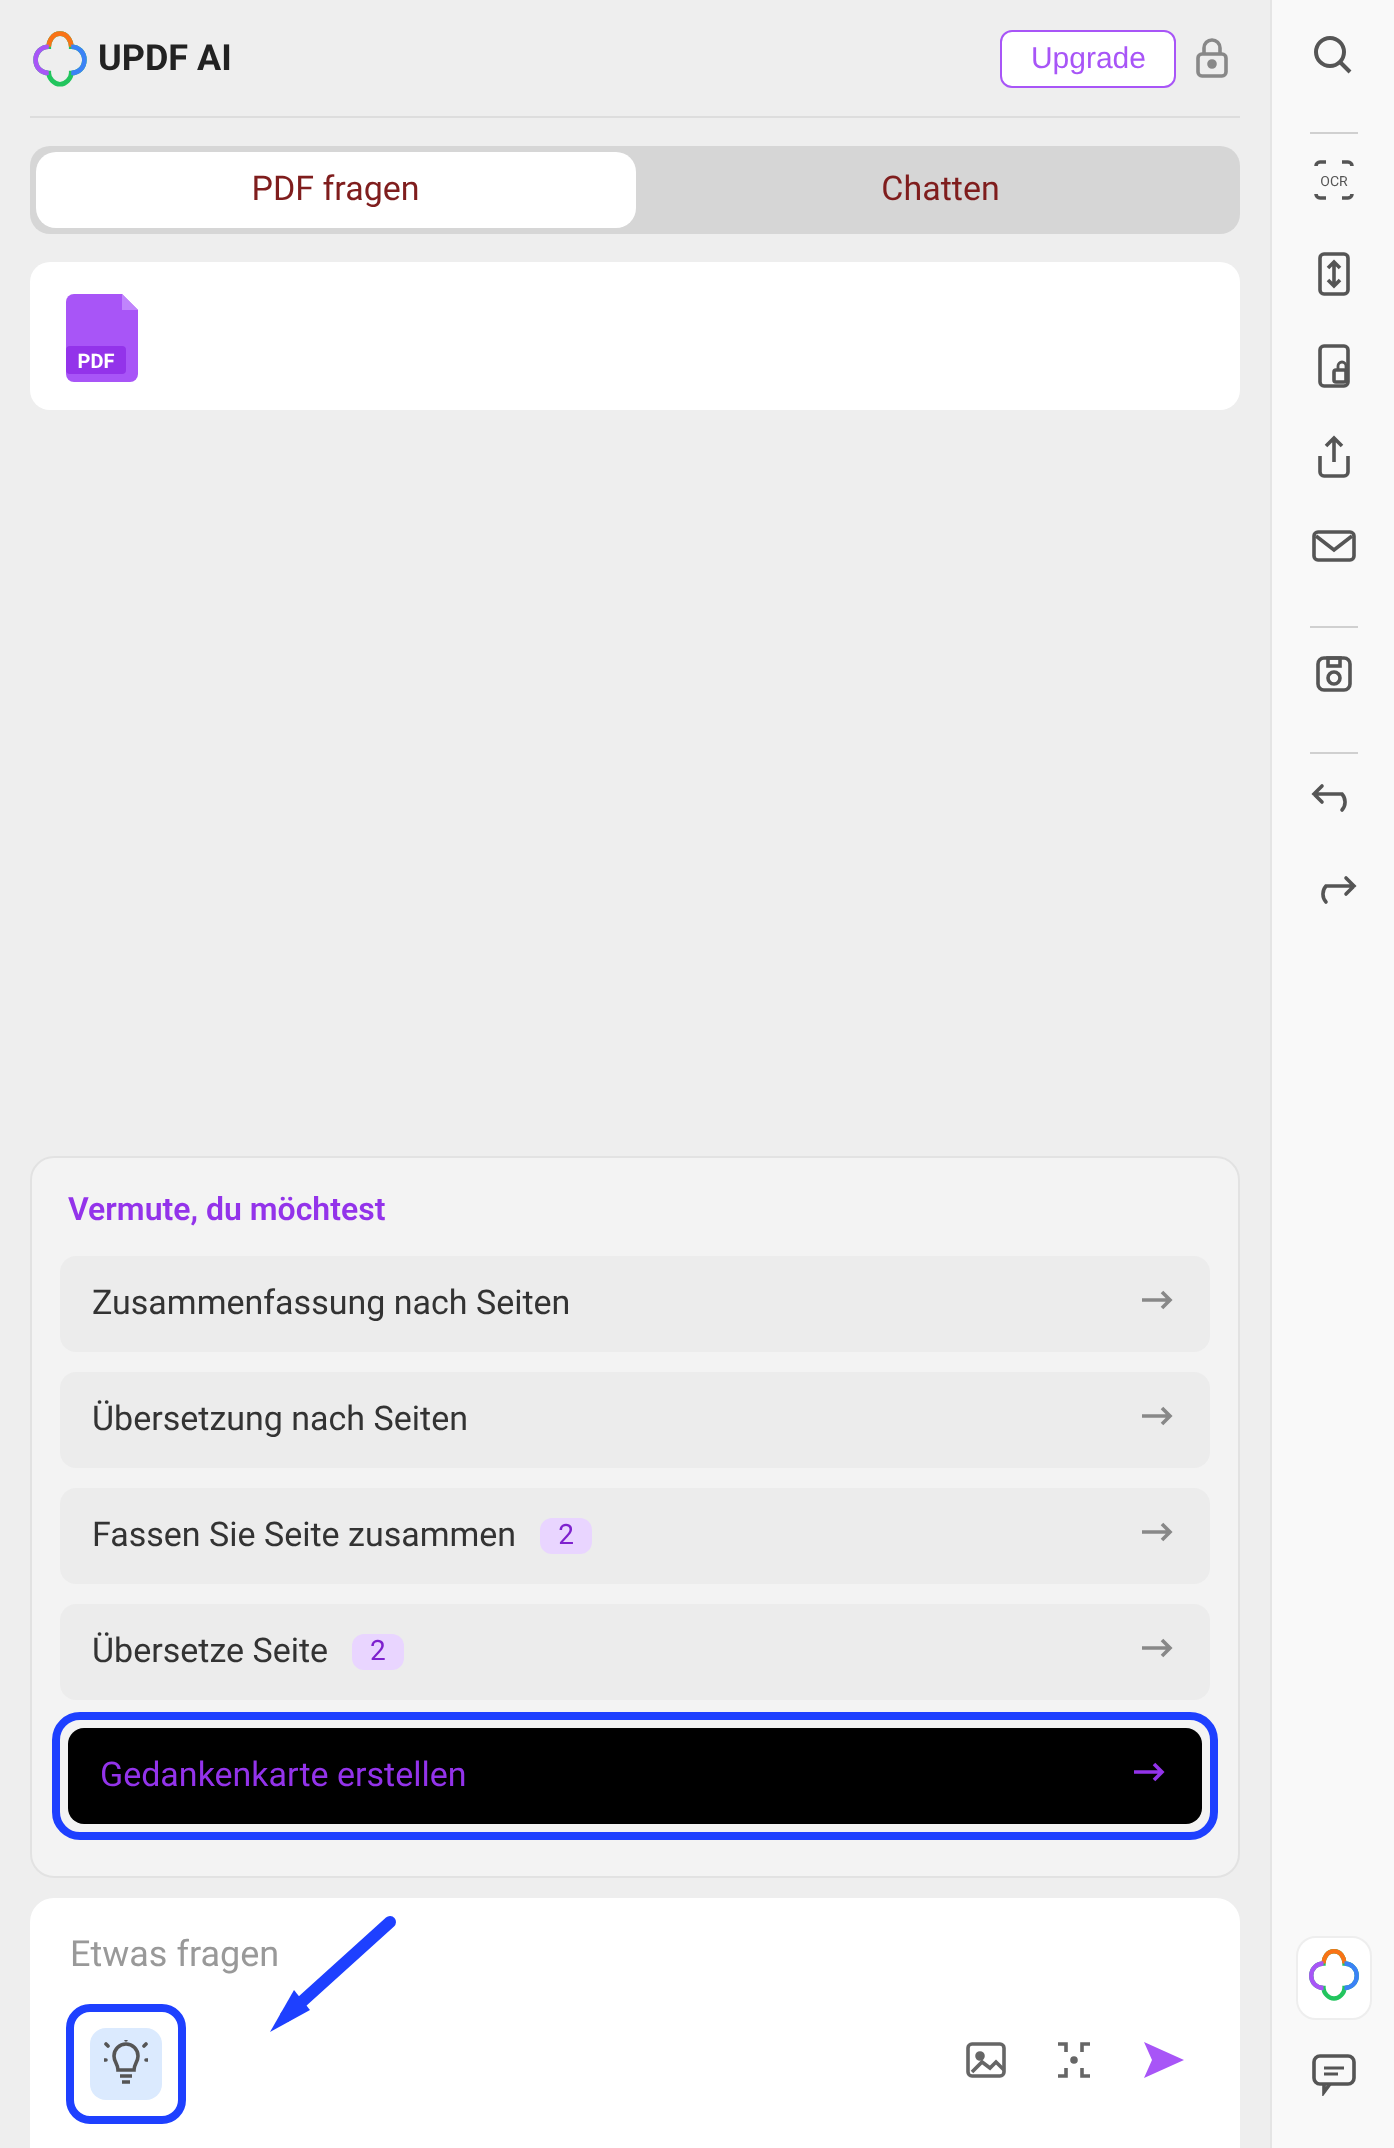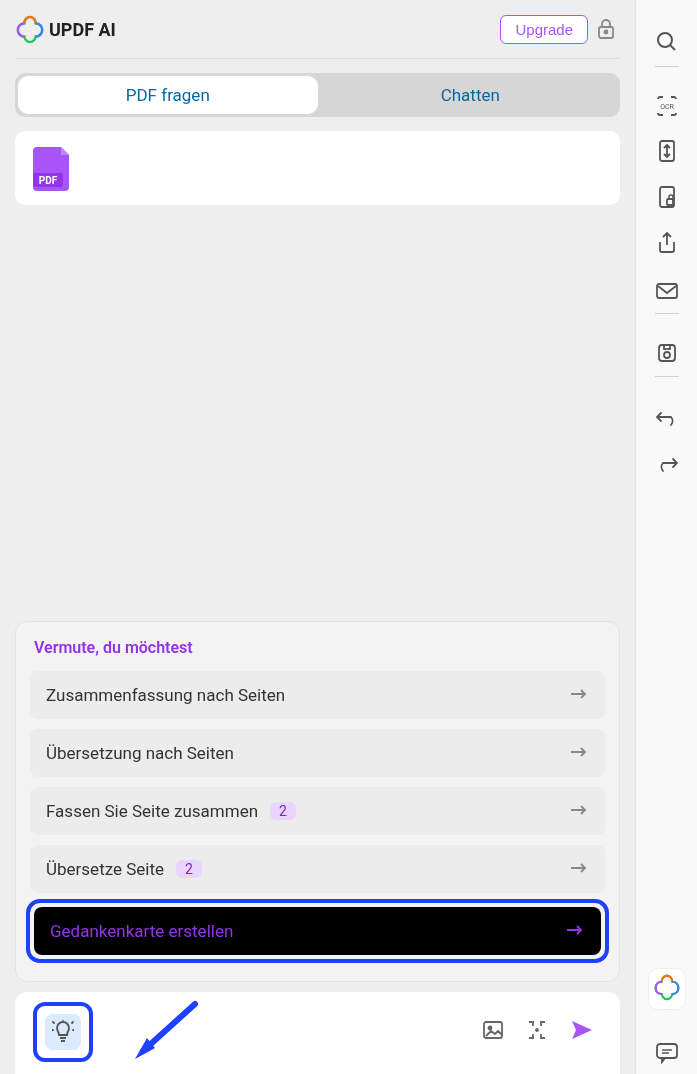--- a/index.html
+++ b/index.html
@@ -23,21 +23,21 @@
     background: #f9f9f9;
     border-left: 1px solid #e5e5e5;
     display: flex;
     flex-direction: column;
     align-items: center;
     padding-top: 16px;
     gap: 8px;
   }
   .rail-icon {
     width: 38px; height: 38px;
-    display: flex; align-items: flex-end; justify-content: center;
+    display: flex; align-items: flex-start; justify-content: center;
     color: #555;
     cursor: pointer;
     border-radius: 6px;
   }
   .rail-sep {
     width: 24px;
     height: 1px;
     background: #d0d0d0;
     margin: 4px 0;
   }
@@ -75,21 +75,21 @@
     background: #d6d6d6;
     border-radius: 10px;
     overflow: hidden;
     height: 44px;
     margin-bottom: 14px;
   }
   .tab {
     flex: 1;
     display: flex; align-items: center; justify-content: center;
     font-size: 17px;
-    color: #0369a1;
+    color: #7f1d1d;
     cursor: pointer;
   }
   .tab.active {
     background: #fff;
     border-radius: 10px;
     margin: 3px;
   }
   .file-card {
     background: #fff;
     border-radius: 10px;
@@ -312,20 +312,21 @@
         <span class="arrow">
           <svg width="20" height="14" viewBox="0 0 20 14" fill="none" stroke="currentColor" stroke-width="1.8">
               <path d="M2 7 h14 M12 3 l4 4 -4 4"></path>
             </svg>
         </span>
       </div>
     </div>
   </div>
 
   <div class="input-area">
+    <div class="input-placeholder">Etwas fragen</div>
     <svg class="arrow-annot" width="80" height="70" viewBox="0 0 80 70">
       <path d="M70 8 L18 55" stroke="#1e40ff" stroke-width="6" stroke-linecap="round"></path>
       <path d="M10 63 L30 52 L22 42 Z" fill="#1e40ff"></path>
     </svg>
     <div class="input-bottom">
       <div class="bulb-box">
         <div class="bulb-inner">
           <svg width="22" height="24" viewBox="0 0 22 24" fill="none" stroke="currentColor" stroke-width="1.8">
             <path d="M11 2 a6 6 0 0 1 6 6 c0 3 -2 4 -2 7 H7 c0 -3 -2 -4 -2 -7 a6 6 0 0 1 6 -6 Z"></path>
             <path d="M8 18 h6 M9 21 h4"></path>

